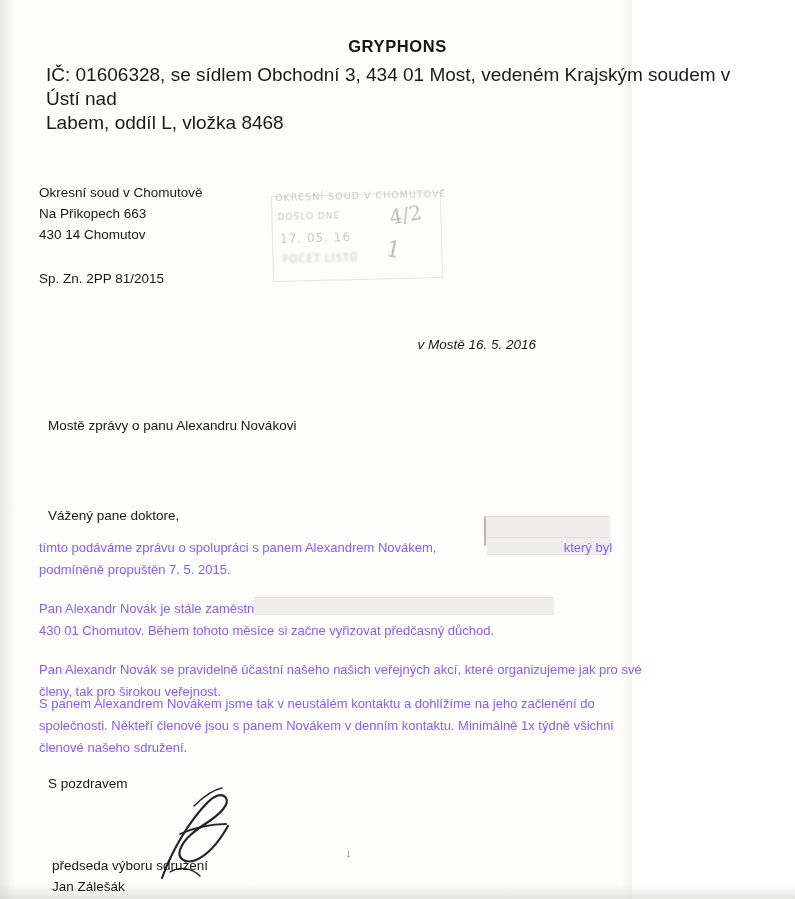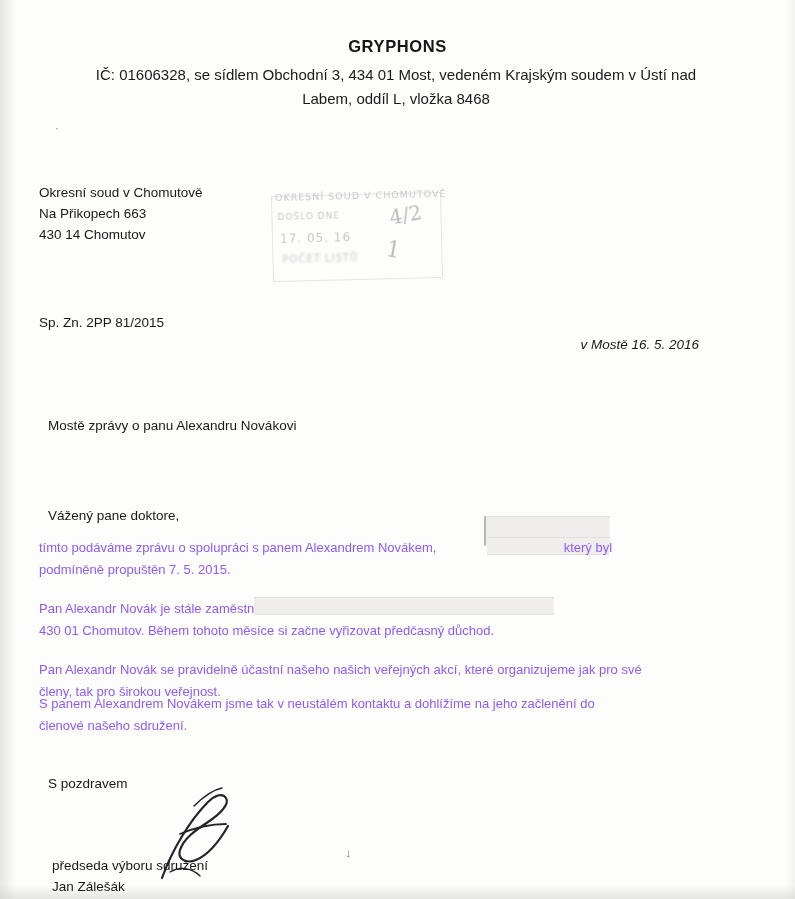--- a/index.html
+++ b/index.html
@@ -11,21 +11,21 @@
     height: 899px;
     background: #ffffff;
     font-family: "Liberation Sans", sans-serif;
     color: #1c1c1c;
     overflow: hidden;
     position: relative;
   }
   .page {
     position: absolute;
     inset: 0;
-    width: 795px;
+    width: 632px;
     height: 899px;
     background: #fdfdfc;
   }
   
   .scan-edge-left {
     position: absolute;
     left: 0; top: 0;
     width: 16px; height: 899px;
     background: linear-gradient(to right, rgba(210,210,205,0.55), rgba(255,255,255,0));
     pointer-events: none;
@@ -54,22 +54,21 @@
     font-size: 16.5px;
     font-weight: bold;
     letter-spacing: 0.6px;
     color: #161616;
   }
   .company-details {
     position: absolute;
     top: 63px;
     left: 46px;
     width: 700px;
-    text-align: center;
-    font-size: 15px;
+    font-size: 19px;
     line-height: 24px;
     color: #1a1a1a;
   }
 
   .stray-mark {
     position: absolute;
     left: 55px;
     top: 121px;
     font-size: 12px;
     color: #8c8c8c;
@@ -82,21 +81,20 @@
     font-size: 13.5px;
     line-height: 21px;
     color: #191919;
   }
   .case-ref {
     position: absolute;
     left: 39px;
     top: 271px;
     font-size: 13.5px;
     color: #191919;
-    margin-top: 44px;
   }
 
   
   .stamp {
     position: absolute;
     left: 268px;
     top: 188px;
     width: 180px;
     height: 100px;
     opacity: 0.42;
@@ -301,20 +299,21 @@
   </div>
   <div class="redaction r3"></div>
 
   <div class="body-block p3">
     <div>Pan Alexandr Novák se pravidelně účastní našeho našich veřejných akcí, které organizujeme jak pro své</div>
     <div>členy, tak pro širokou veřejnost.</div>
   </div>
 
   <div class="body-block p4">
     <div>S panem Alexandrem Novákem jsme tak v neustálém kontaktu a dohlížíme na jeho začlenění do</div>
+    <div>společnosti. Někteří členové jsou s panem Novákem v denním kontaktu. Minimálně 1x týdně všichni</div>
     <div>členové našeho sdružení.</div>
   </div>
 
   <div class="closing">S pozdravem</div>
 
   <div class="signature-mark">
     <svg width="140" height="110" viewBox="0 0 140 110" fill="none" xmlns="http://www.w3.org/2000/svg">
       <path d="M12 98 C22 70, 40 40, 58 22 C64 16, 72 12, 76 18 C80 24, 70 34, 58 42 C46 50, 34 58, 30 70 C27 79, 36 84, 46 80 C58 75, 70 60, 78 46" stroke="#23252b" stroke-width="2.2" stroke-linecap="round" fill="none"></path>
       <path d="M30 54 C44 48, 60 44, 76 44" stroke="#23252b" stroke-width="1.8" stroke-linecap="round" fill="none"></path>
       <path d="M44 26 C52 18, 62 10, 72 8" stroke="#23252b" stroke-width="1.6" stroke-linecap="round" fill="none"></path>

